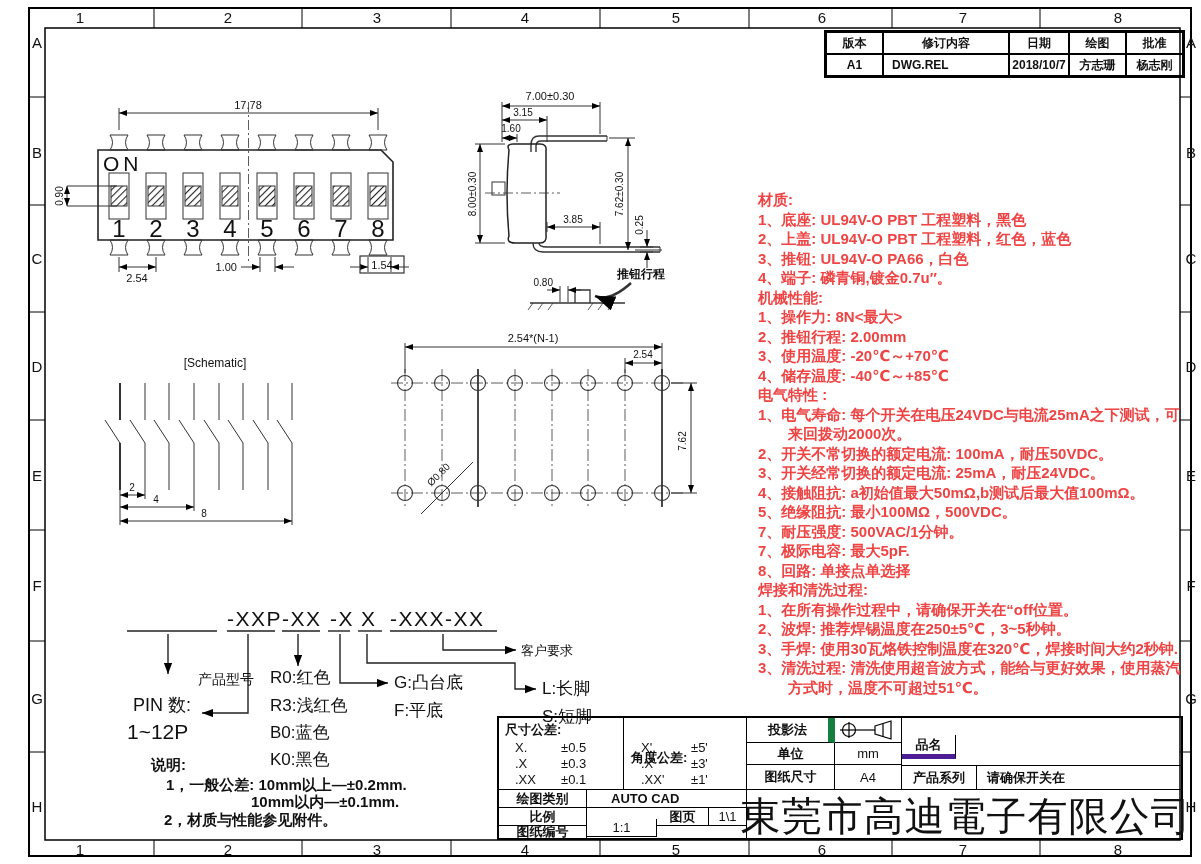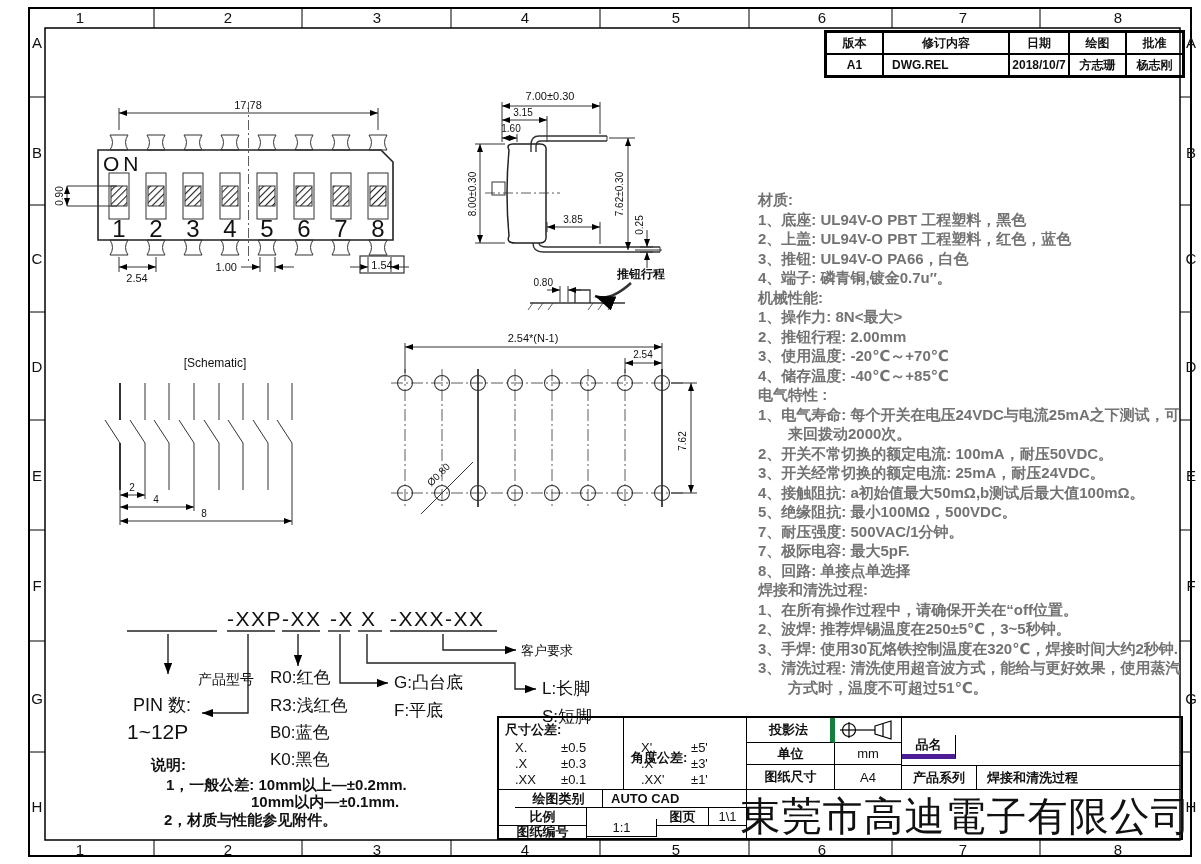--- a/index.html
+++ b/index.html
@@ -8,21 +8,21 @@
   .abs{position:absolute;}
   .gridlab{position:absolute;font-size:15px;color:#111;width:20px;text-align:center;}
   svg text{font-family:"Liberation Sans","DejaVu Sans",sans-serif;fill:#111;}
   
   .rev{position:absolute;left:824px;top:30px;display:grid;
        grid-template-columns:57px 126px 60px 57px 57px;grid-auto-rows:22px;
        border:2px solid #000;font-size:12px;font-weight:bold;}
   .rev div{border:1px solid #000;display:flex;align-items:center;justify-content:center;overflow:hidden;white-space:nowrap;}
   
   .specs{position:absolute;left:758px;top:190px;width:424px;font-size:15px;font-weight:bold;
-         line-height:19.5px;color:#737373;}
+         line-height:19.5px;color:#ef4444;}
   .spec-h{margin-top:0px;}
   .spec-item{padding-left:30px;text-indent:-30px;}
   
   .note{position:absolute;font-size:15px;font-weight:bold;white-space:nowrap;margin-left:8px;}
   
   .tb{position:absolute;left:497px;top:716px;width:686px;height:124px;border:2px solid #000;box-sizing:border-box;font-size:13px;}
   .tb .cell{position:absolute;box-sizing:border-box;}
   .tb .lab{font-weight:bold;display:flex;align-items:center;justify-content:center;}
   .tb .val{display:flex;align-items:center;justify-content:center;}
   .company{position:absolute;left:250px;top:74px;width:434px;height:48px;
@@ -479,44 +479,44 @@
       <div class="cell" style="left:62px;top:54px;">±0.1</div>
       <div class="cell lab" style="left:132px;top:3px;margin-top:28px;">角度公差:</div>
       <div class="cell" style="left:142px;top:22px;">X'.</div>
       <div class="cell" style="left:192px;top:22px;">±5'</div>
       <div class="cell" style="left:142px;top:38px;">.X'</div>
       <div class="cell" style="left:192px;top:38px;">±3'</div>
       <div class="cell" style="left:142px;top:54px;">.XX'</div>
       <div class="cell" style="left:192px;top:54px;">±1'</div>
     </div>
 
-    <div class="cell lab" style="left:248px;top:0;width:88px;height:25px;border-right:5px solid #15803d;border-bottom:1px solid #000;">投影法</div>
+    <div class="cell lab" style="left:248px;top:0;width:88px;height:25px;border-right:7px solid #15803d;border-bottom:1px solid #000;">投影法</div>
     <div class="cell val" style="left:336px;top:0;width:67px;height:25px;border-right:1px solid #000;border-bottom:1px solid #000;">
       <svg width="58" height="20" viewBox="0 0 58 20">
         <g stroke="#000" stroke-width="1.2" fill="none">
           <circle cx="10" cy="10" r="6.5"></circle>
           <line x1="1" y1="10" x2="19" y2="10"></line>
             <line x1="10" y1="2" x2="10" y2="18"></line>
           <line x1="19" y1="10" x2="36" y2="10"></line>
           <polygon points="36,6 52,1 52,19 36,14"></polygon>
           <line x1="44" y1="3.5" x2="44" y2="16.5"></line>
         </g>
       </svg>
     </div>
     <div class="cell lab" style="left:248px;top:25px;width:88px;height:22px;border-right:1px solid #000;border-bottom:1px solid #000;">单位</div>
     <div class="cell val" style="left:336px;top:25px;width:67px;height:22px;border-right:1px solid #000;border-bottom:1px solid #000;">mm</div>
     <div class="cell lab" style="left:248px;top:47px;width:88px;height:25px;border-right:1px solid #000;border-bottom:1px solid #000;">图纸尺寸</div>
     <div class="cell val" style="left:336px;top:47px;width:67px;height:25px;border-right:1px solid #000;border-bottom:1px solid #000;">A4</div>
 
     <div class="cell lab" style="left:403px;top:17px;width:54px;height:24px;border-right:1px solid #000;border-bottom:5px solid #4c1d95;">品名</div>
     <div class="cell" style="left:457px;top:0;width:225px;height:24px;"></div>
     <div class="cell lab" style="left:403px;top:47px;width:75px;height:25px;border-top:1px solid #000;border-right:1px solid #000;border-bottom:1px solid #000;">产品系列</div>
-    <div class="cell lab" style="left:478px;top:47px;width:204px;height:25px;border-top:1px solid #000;border-bottom:1px solid #000;justify-content:flex-start;padding-left:10px;">焊接和清洗过程</div>
-
-    <div class="cell lab" style="left:16px;top:72px;width:88px;height:18px;border-right:1px solid #000;border-bottom:1px solid #000;">绘图类别</div>
+    <div class="cell lab" style="left:478px;top:47px;width:204px;height:25px;border-top:1px solid #000;border-bottom:1px solid #000;justify-content:flex-start;padding-left:10px;">请确保开关在</div>
+
+    <div class="cell lab" style="left:0;top:72px;width:88px;height:18px;border-right:1px solid #000;border-bottom:1px solid #000;">绘图类别</div>
     <div class="cell val" style="left:88px;top:72px;width:160px;height:18px;border-right:1px solid #000;border-bottom:1px solid #000;font-weight:bold;justify-content:flex-start;padding-left:24px;">AUTO CAD</div>
     <div class="cell lab" style="left:0;top:90px;width:88px;height:18px;border-right:1px solid #000;border-bottom:1px solid #000;">比例</div>
     <div class="cell val" style="left:88px;top:90px;width:70px;height:18px;border-right:1px solid #000;border-bottom:1px solid #000;margin-top:11px;">1:1</div>
     <div class="cell lab" style="left:158px;top:90px;width:52px;height:18px;border-right:1px solid #000;border-bottom:1px solid #000;">图页</div>
     <div class="cell val" style="left:210px;top:90px;width:38px;height:18px;border-right:1px solid #000;border-bottom:1px solid #000;">1\1</div>
     <div class="cell lab" style="left:0;top:108px;width:88px;height:12px;border-right:1px solid #000;">图纸编号</div>
     <div class="cell" style="left:88px;top:108px;width:160px;height:12px;border-right:1px solid #000;"></div>
 
     <div class="company">東莞市高迪電子有限公司</div>
   </div>

